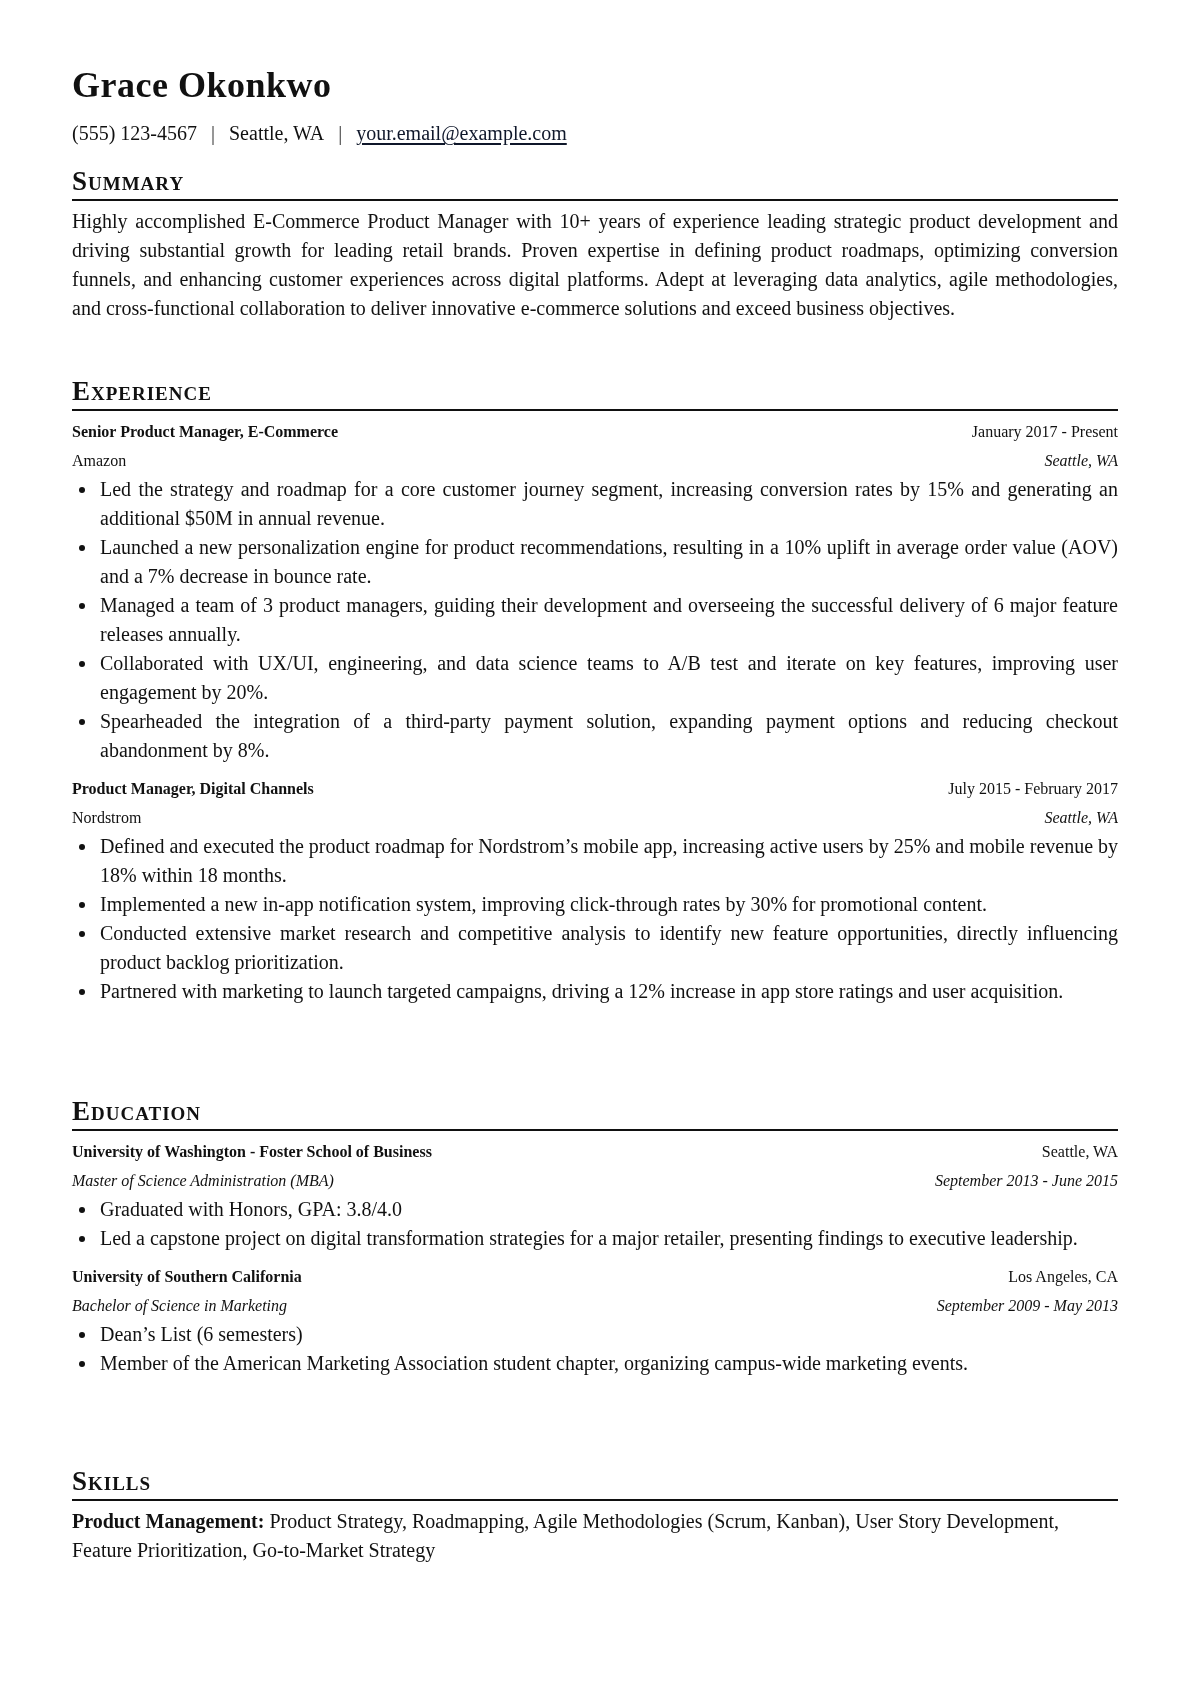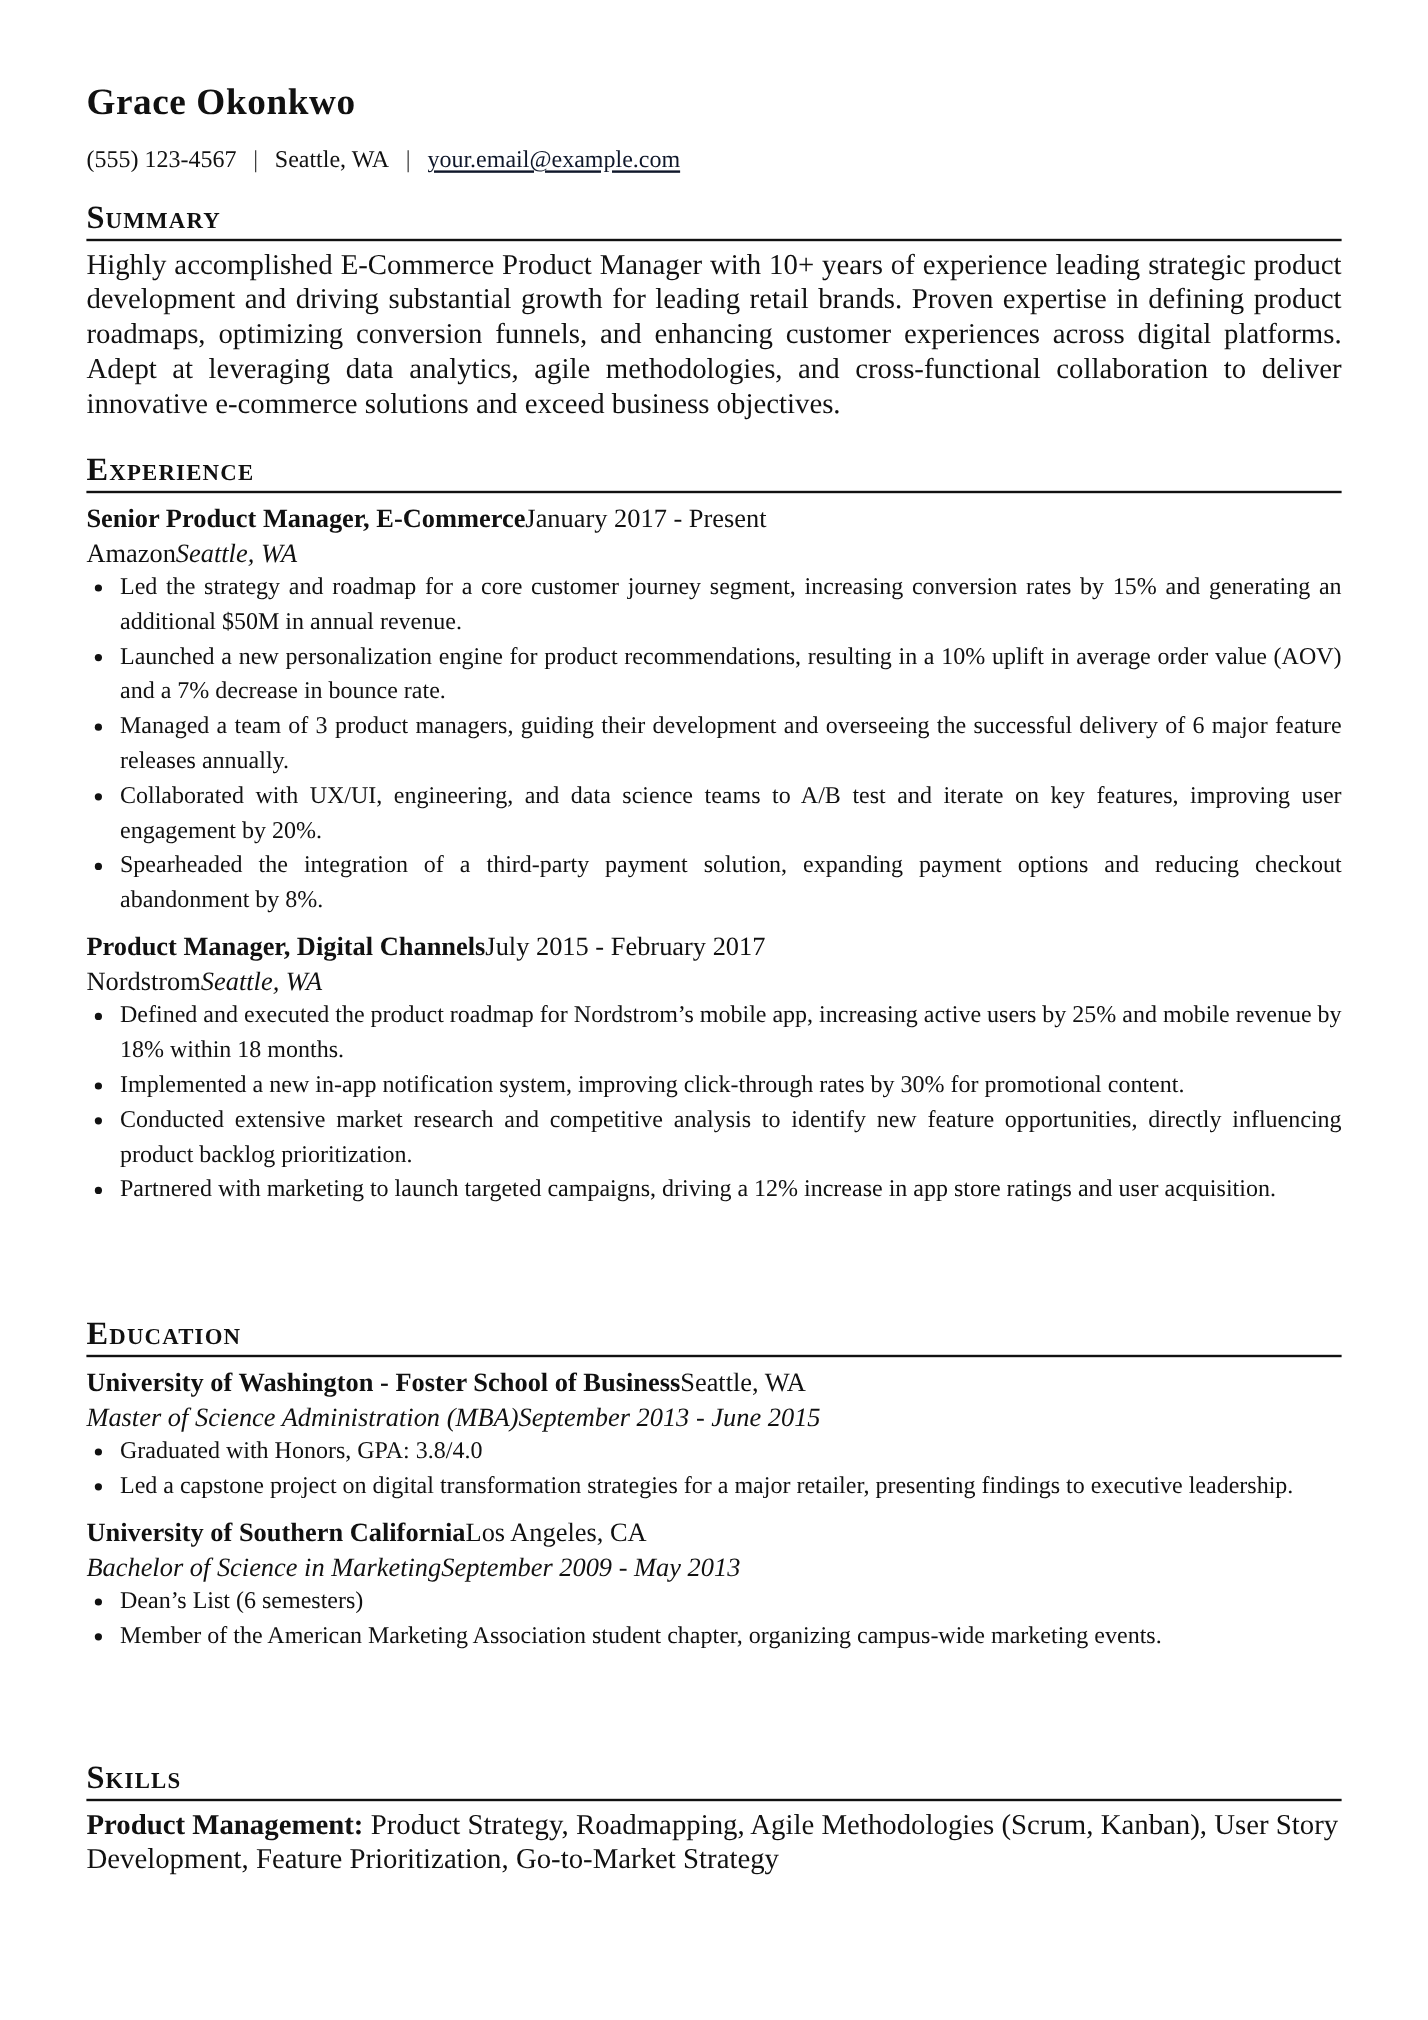--- a/index.html
+++ b/index.html
@@ -4,36 +4,36 @@
 <style>
   html, body { margin: 0; padding: 0; background: #ffffff; }
   body {
     width: 1190px; height: 1683px; position: relative; overflow: hidden;
     font-family: "Liberation Serif", "DejaVu Serif", serif;
     color: #111111;
   }
   .page { position: absolute; left: 72px; top: 0; width: 1046px; }
   .name {
     position: absolute; top: 60px; left: 0;
-    font-size: 31px; font-weight: bold; letter-spacing: 0.5px; line-height: 50px;
+    font-size: 36px; font-weight: bold; letter-spacing: 0.5px; line-height: 50px;
   }
   .contact {
     position: absolute; top: 119px; left: 0;
     font-size: 20px; line-height: 28px; white-space: nowrap;
   }
   .contact .sep { display: inline-block; margin: 0 14px; color: #333; }
   .contact a { color: #0f172a; text-decoration: underline; text-underline-offset: 3px; }
   .section { position: absolute; left: 0; width: 1046px; }
   .section-title {
     font-size: 27px; font-weight: bold; font-variant: small-caps; letter-spacing: 1px;
     line-height: 28px; height: 30px;
   }
   .rule { height: 0; border-top: 2px solid #111; margin-top: 2px; margin-bottom: 6px; }
-  .para { font-size: 24px; line-height: 29px; text-align: justify; margin: 0; }
-  .row { display: flex; justify-content: flex-start; font-size: 22px; line-height: 29px; white-space: nowrap; }
+  .para { font-size: 20px; line-height: 29px; text-align: justify; margin: 0; }
+  .row { display: flex; justify-content: space-between; font-size: 16px; line-height: 29px; white-space: nowrap; }
   .bold { font-weight: bold; }
   .ital { font-style: italic; }
   ul.bullets { list-style: none; margin: 0; padding: 0; }
   ul.bullets li {
     position: relative; padding-left: 28px; font-size: 20px; line-height: 29px; text-align: justify;
   }
   ul.bullets li .dot {
     position: absolute; left: 7px; top: 12px; width: 6px; height: 6px; border-radius: 50%; background: #111;
   }
   .entry { margin-bottom: 9px; }

